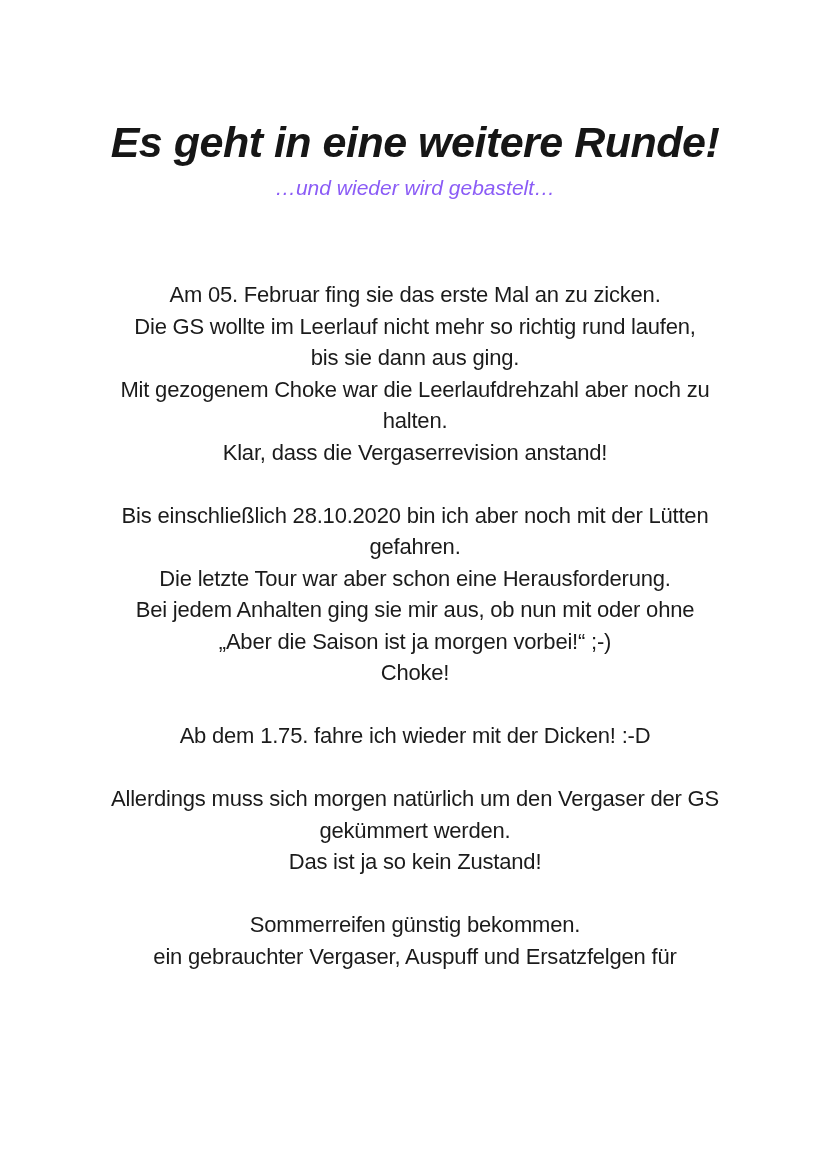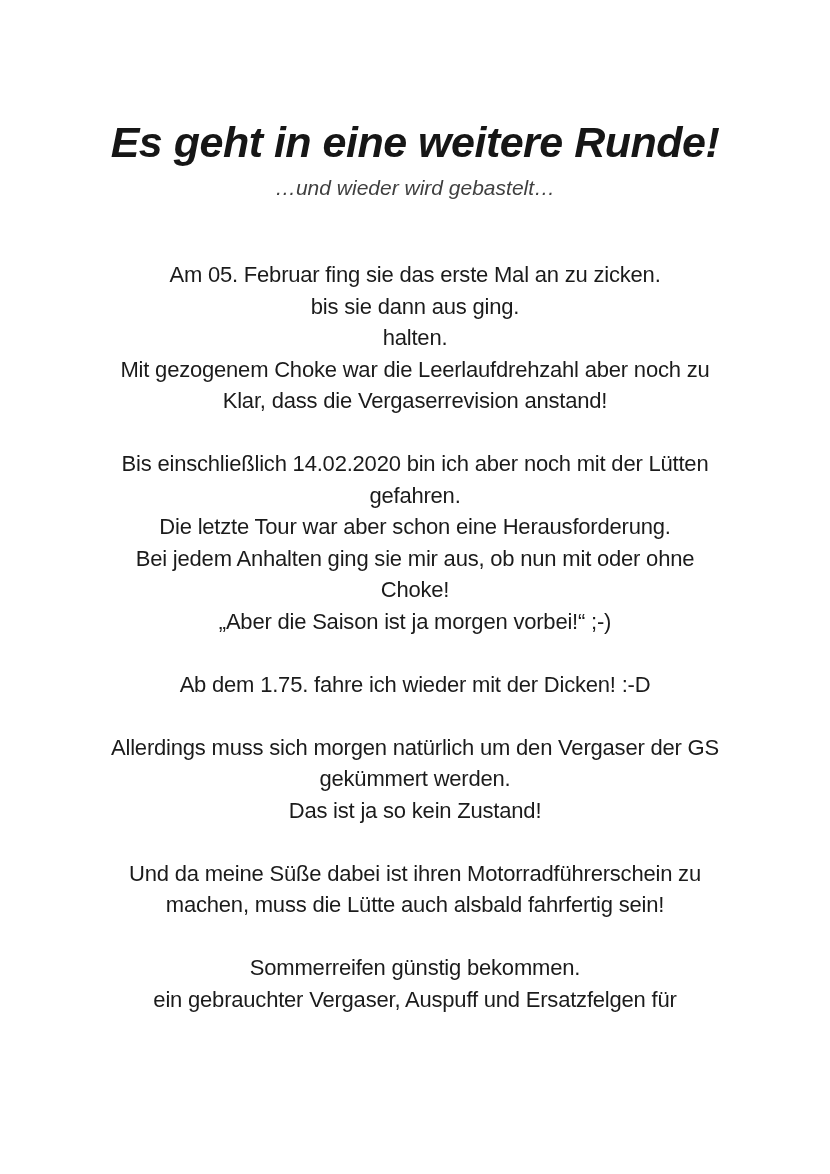--- a/index.html
+++ b/index.html
@@ -28,24 +28,24 @@
     text-align: center;
     letter-spacing: -0.5px;
     color: #161616;
   }
   .doc-subtitle {
     margin: 6px 0 0 0;
     font-size: 21px;
     line-height: 28px;
     font-style: italic;
     text-align: center;
-    color: #404040;
+    color: #8b5cf6;
   }
   .body-text {
-    margin-top: 57px;
+    margin-top: 77px;
   }
   .paragraph {
     margin: 0 0 31.5px 0;
     text-align: center;
   }
   .paragraph:last-child {
     margin-bottom: 0;
   }
   .line {
     display: block;
@@ -58,43 +58,40 @@
 </style>
 </head>
 <body>
 
 <div class="page">
   <h1 class="doc-title">Es geht in eine weitere Runde!</h1>
   <p class="doc-subtitle">…und wieder wird gebastelt…</p>
   <div class="body-text">
       <p class="paragraph">
         <span class="line">Am 05. Februar fing sie das erste Mal an zu zicken.</span>
+        <span class="line">Die GS wollte im Leerlauf nicht mehr so richtig rund laufen,</span>
         <span class="line">bis sie dann aus ging.</span>
+        <span class="line">Mit gezogenem Choke war die Leerlaufdrehzahl aber noch zu</span>
         <span class="line">halten.</span>
-        <span class="line">Mit gezogenem Choke war die Leerlaufdrehzahl aber noch zu</span>
         <span class="line">Klar, dass die Vergaserrevision anstand!</span>
       </p>
       <p class="paragraph">
-        <span class="line">Bis einschließlich 14.02.2020 bin ich aber noch mit der Lütten</span>
+        <span class="line">Bis einschließlich 28.10.2020 bin ich aber noch mit der Lütten</span>
         <span class="line">gefahren.</span>
         <span class="line">Die letzte Tour war aber schon eine Herausforderung.</span>
         <span class="line">Bei jedem Anhalten ging sie mir aus, ob nun mit oder ohne</span>
+        <span class="line">„Aber die Saison ist ja morgen vorbei!“ ;-)</span>
         <span class="line">Choke!</span>
-        <span class="line">„Aber die Saison ist ja morgen vorbei!“ ;-)</span>
       </p>
       <p class="paragraph">
         <span class="line">Ab dem 1.75. fahre ich wieder mit der Dicken! :-D</span>
       </p>
       <p class="paragraph">
         <span class="line">Allerdings muss sich morgen natürlich um den Vergaser der GS</span>
         <span class="line">gekümmert werden.</span>
         <span class="line">Das ist ja so kein Zustand!</span>
       </p>
       <p class="paragraph">
-        <span class="line">Und da meine Süße dabei ist ihren Motorradführerschein zu</span>
-        <span class="line">machen, muss die Lütte auch alsbald fahrfertig sein!</span>
-      </p>
-      <p class="paragraph">
         <span class="line">Sommerreifen günstig bekommen.</span>
         <span class="line">ein gebrauchter Vergaser, Auspuff und Ersatzfelgen für</span>
       </p>
     </div>
 </div>
 
 </body></html>

